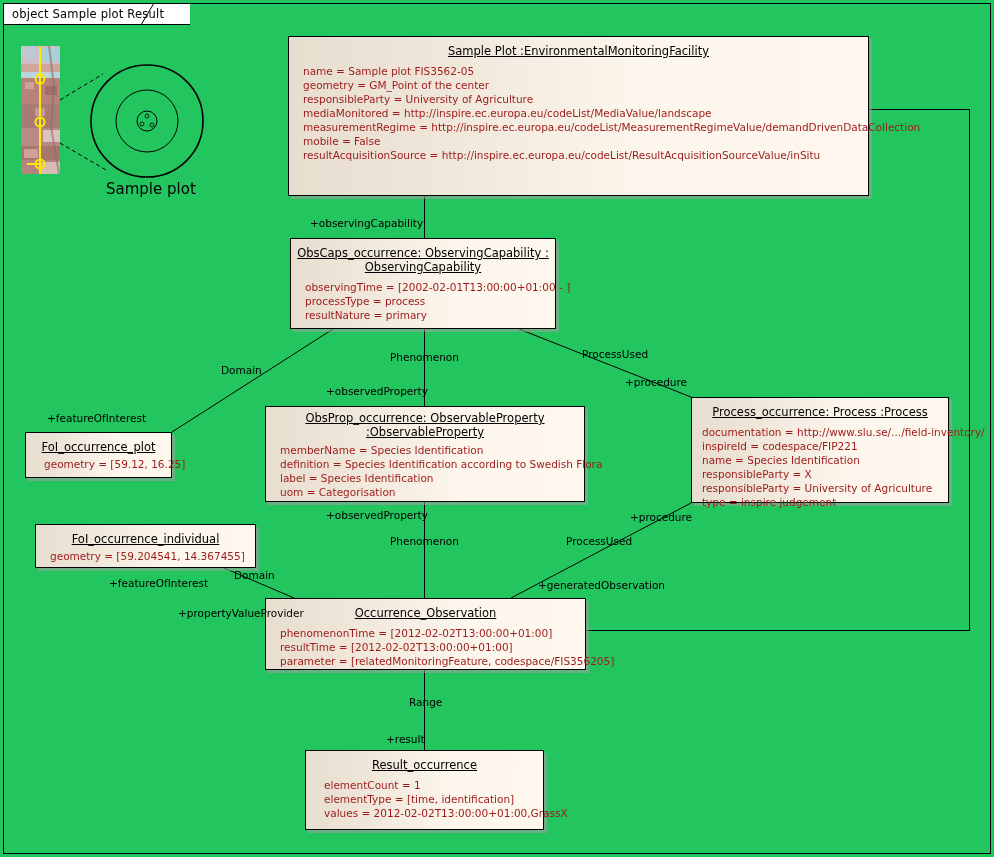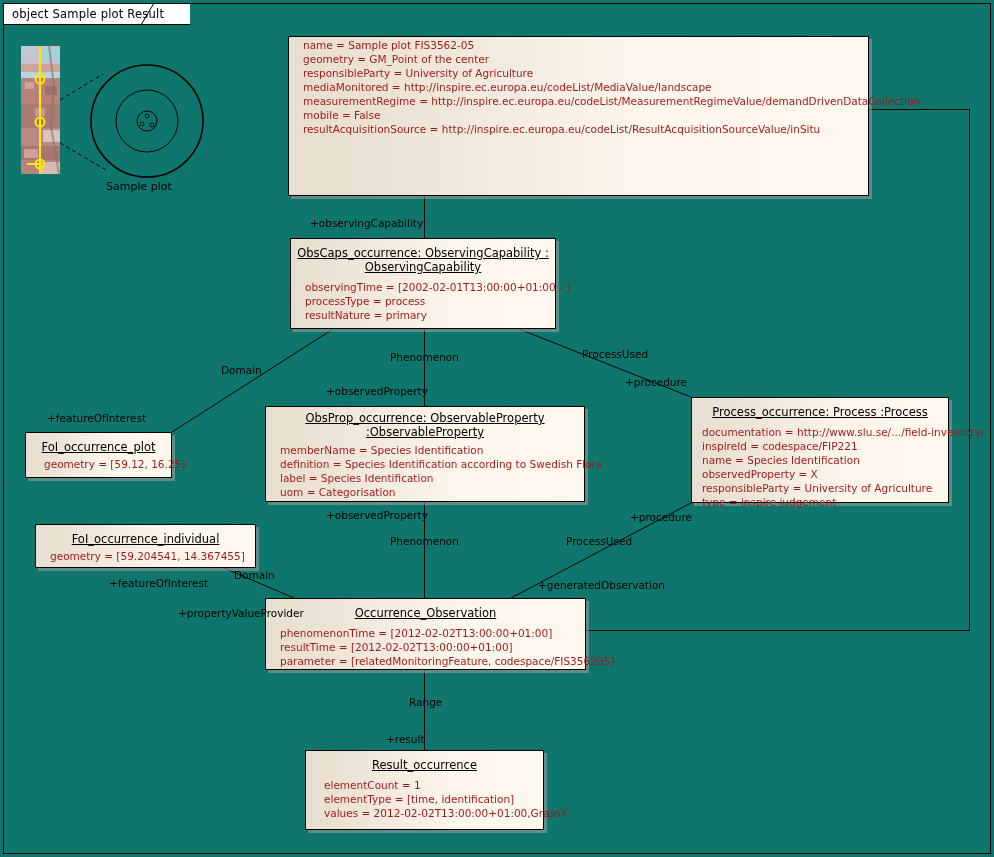--- a/index.html
+++ b/index.html
@@ -3,21 +3,21 @@
 <meta charset="utf-8">
 <style>
   html,body{margin:0;padding:0;background:#ffffff;}
   body{
     font-family:"DejaVu Sans","Liberation Sans",sans-serif;
     -webkit-font-smoothing:none;
   }
   #stage{
     position:relative;
     width:994px;height:857px;
-    background:#0f766e;
+    background:#22c55e;
     overflow:hidden;
   }
 
   
   .frame{
     position:absolute;
     left:3px;top:3px;
     width:988px;height:851px;
     border:1px solid #000;
     box-sizing:border-box;
@@ -95,21 +95,21 @@
     position:absolute;
     font-size:10.5px;
     color:#000;
     white-space:nowrap;
     line-height:12px;
   }
 
   
   .illus-caption{
     position:absolute;
-    font-size:11px;
+    font-size:15px;
     color:#000;
     white-space:nowrap;
   }
   .sat{
     position:absolute;
     border:0;
     image-rendering:pixelated;
   }
 </style>
 </head>
@@ -189,20 +189,21 @@
     <line x1="424" y1="502" x2="424" y2="598"></line>
 
     <line class="diag" x1="224" y1="568" x2="294" y2="598"></line>
 
     <line class="diag" x1="691" y1="503" x2="511" y2="598"></line>
 
     <line x1="424" y1="670" x2="424" y2="750"></line>
   </svg>
 
   <div class="obox" style="left:288px;top:36px;width:581px;height:160px;">
+    <div class="title">Sample Plot :EnvironmentalMonitoringFacility</div>
     <div class="attrs">
       <div>name = Sample plot FIS3562-05</div>
       <div>geometry = GM_Point of the center</div>
       <div>responsibleParty = University of Agriculture</div>
       <div>mediaMonitored = http://inspire.ec.europa.eu/codeList/MediaValue/landscape</div>
       <div>measurementRegime = http://inspire.ec.europa.eu/codeList/MeasurementRegimeValue/demandDrivenDataCollection</div>
       <div>mobile = False</div>
       <div>resultAcquisitionSource = http://inspire.ec.europa.eu/codeList/ResultAcquisitionSourceValue/inSitu</div>
     </div>
   </div>
@@ -226,21 +227,21 @@
       <div>uom = Categorisation</div>
     </div>
   </div>
 
   <div class="obox" style="left:691px;top:397px;width:258px;height:106px;">
     <div class="title">Process_occurrence: Process :Process</div>
     <div class="attrs" style="padding-left:10px;">
       <div>documentation = http://www.slu.se/.../field-inventory/</div>
       <div>inspireId = codespace/FIP221</div>
       <div>name = Species Identification</div>
-      <div>observedProperty = X</div>
+      <div>responsibleParty = X</div>
       <div>responsibleParty = University of Agriculture</div>
       <div>type = inspire judgement</div>
     </div>
   </div>
 
   <div class="obox compact" style="left:25px;top:432px;width:147px;height:46px;">
     <div class="title">FoI_occurrence_plot</div>
     <div class="attrs" style="padding-left:18px;">
       <div>geometry = [59.12, 16.25]</div>
     </div>

